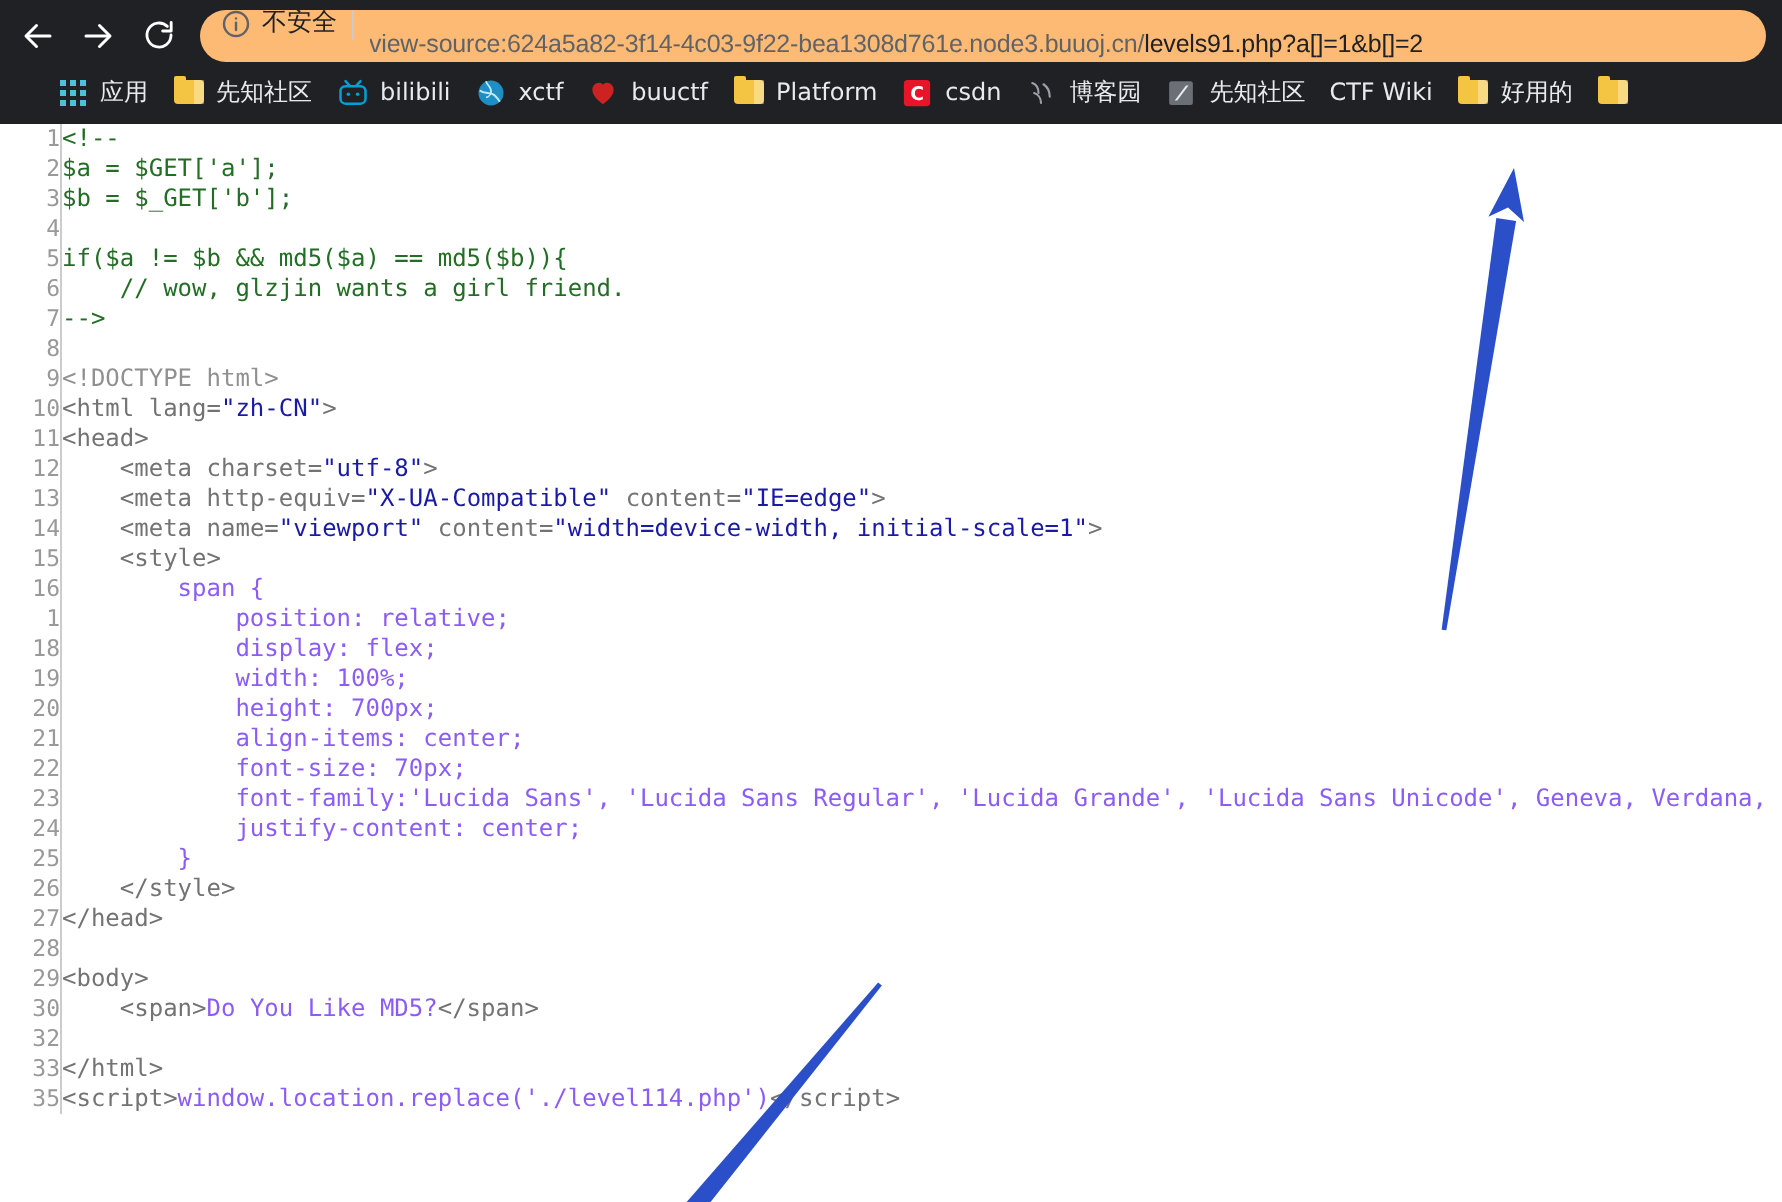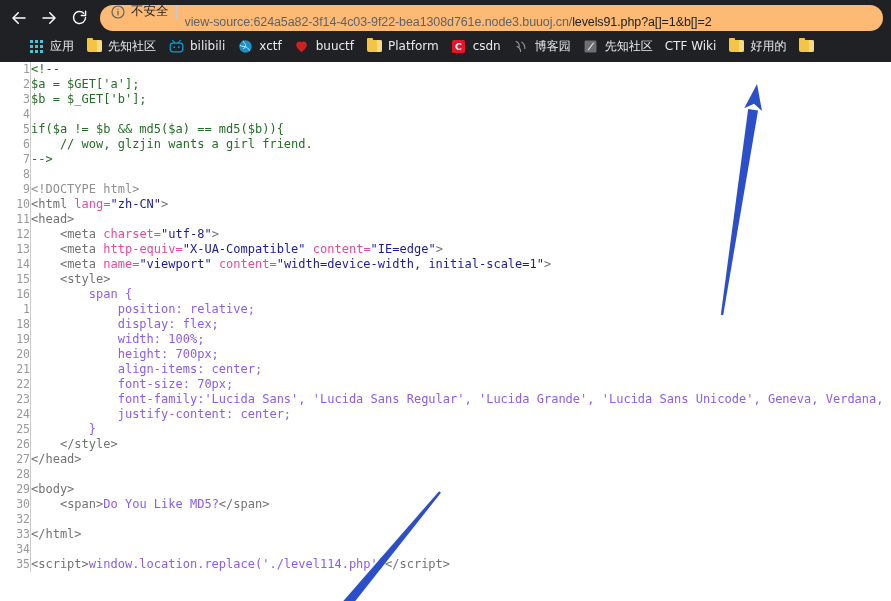--- a/index.html
+++ b/index.html
@@ -200,21 +200,21 @@
     font-size: 12px;
     line-height: 15px;
     white-space: pre;
     color: #000000;
     overflow: hidden;
   }
 
   
   .t-comment { color: #236e25; }
   .t-tag     { color: #737373; }
-  .t-attr    { color: #ec4899; }
+  .t-attr    { color: #737373; }
   .t-val     { color: #1a1aa6; }
   .t-doctype { color: #909090; }
   .t-plain   { color: #8b5cf6; }
 
   
   #annotations {
     position: absolute;
     left: 0; top: 0;
     width: 891px; height: 601px;
     pointer-events: none;
@@ -491,24 +491,20 @@
         </tr>
         <tr>
           <td class="gutter">32</td>
           <td class="code"><span class="t-plain"></span>&nbsp;</td>
         </tr>
         <tr>
           <td class="gutter">33</td>
           <td class="code"><span class="t-tag">&lt;/html&gt;</span></td>
         </tr>
         <tr>
-          <td class="gutter">34</td>
-          <td class="code"><span class="t-plain"></span>&nbsp;</td>
-        </tr>
-        <tr>
           <td class="gutter">35</td>
           <td class="code"><span class="t-tag">&lt;script&gt;</span><span class="t-plain">window.location.replace('./level114.php')</span><span class="t-tag">&lt;/scr</span><span class="t-tag">ipt&gt;</span></td>
         </tr>
       </tbody>
   </table>
 
   <svg id="annotations" viewBox="0 0 891 601">
       <g>
         <polygon points="723.1864586050697,253.1797664553136 758.048637655996,48.45563000698391 748.1614826137483,46.957576212703955 720.8135413949303,252.8202335446864" fill="#2b4fc8"></polygon>
         <polygon points="757,22 762.003499672895,49.054851524695884 754.0038924114401,41.77431008449533 744.2066205968492,46.35835469499198" fill="#2b4fc8"></polygon>

